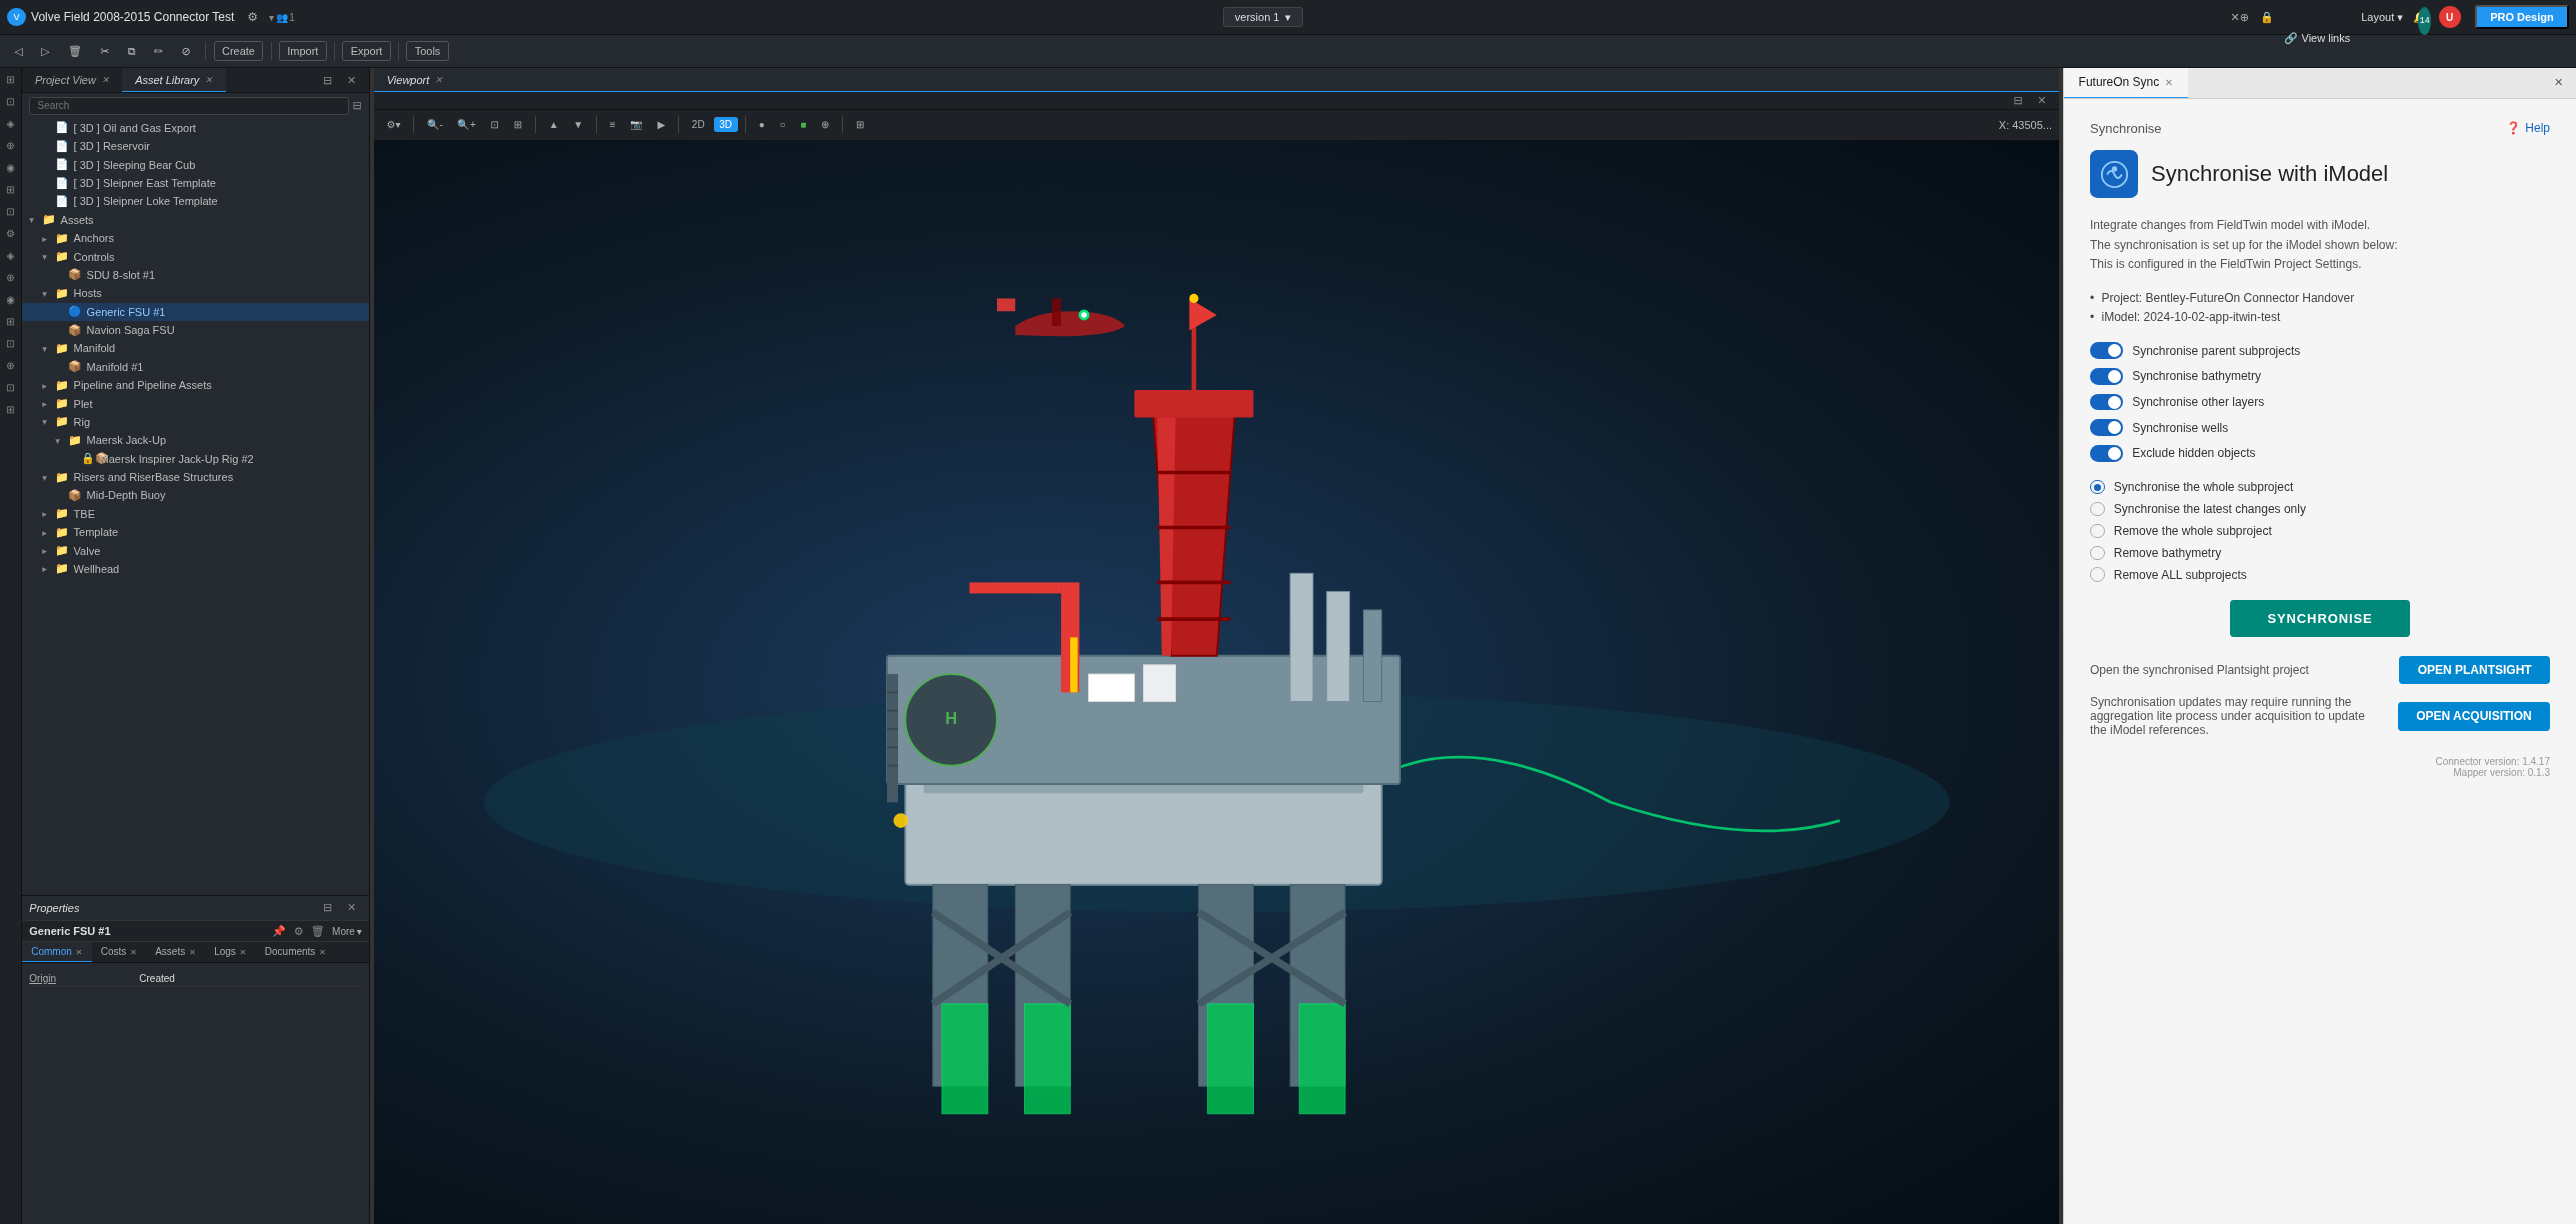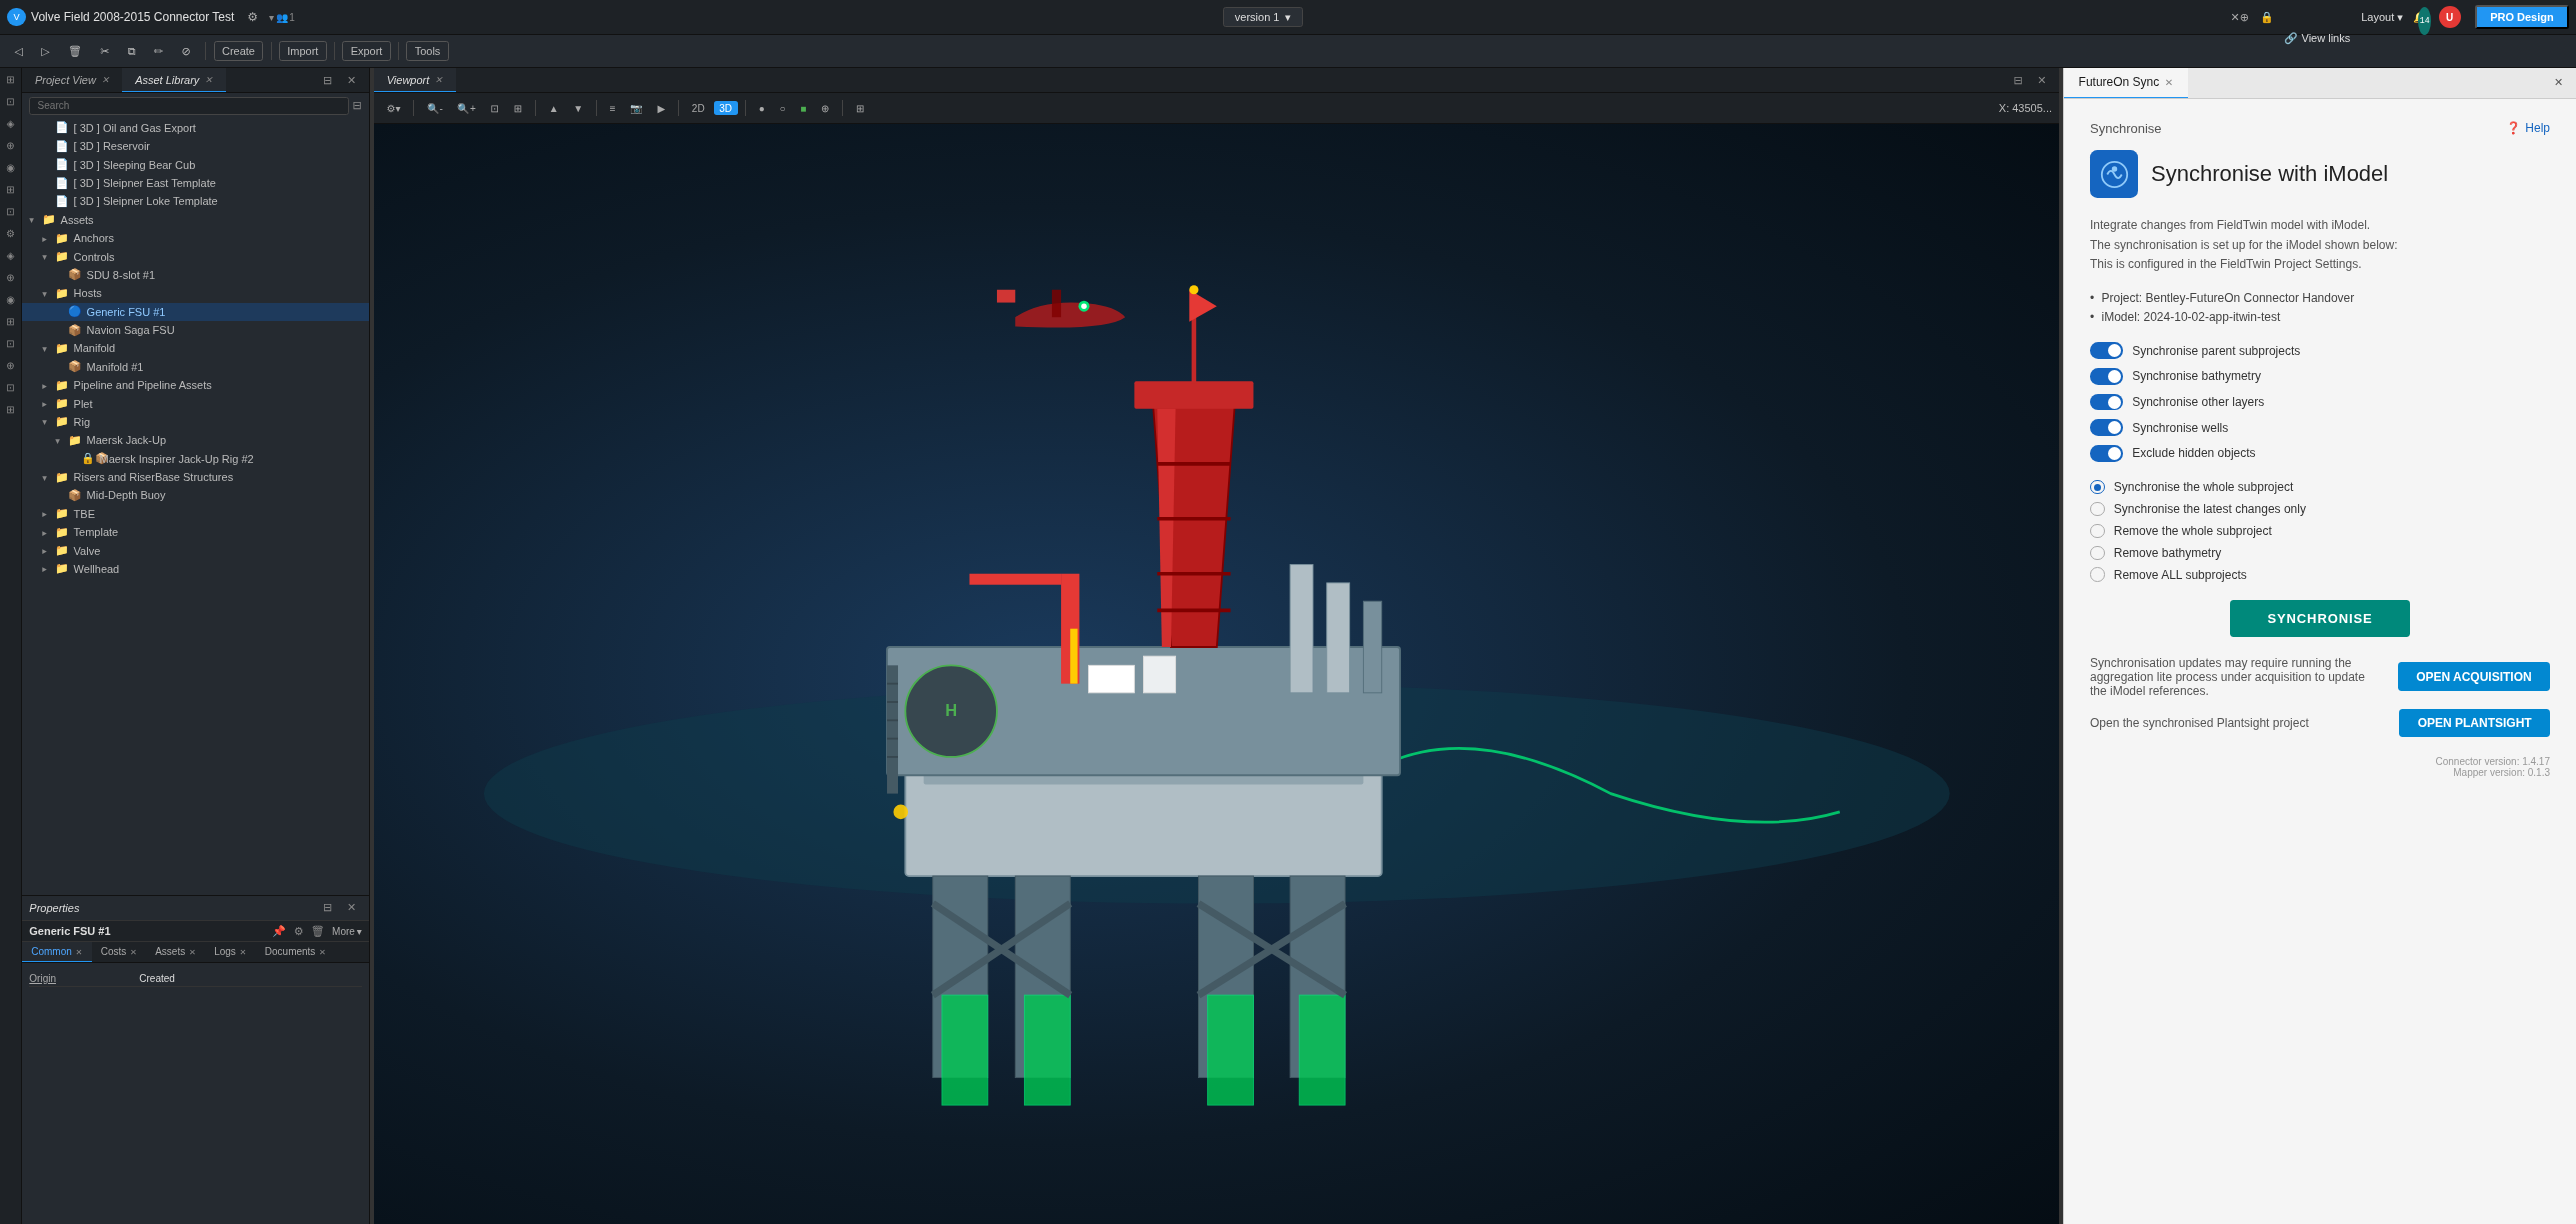--- a/index.html
+++ b/index.html
@@ -59,21 +59,21 @@
     .prop-tab { padding: 3.7px 9.2px; font-size: 10px; color: #aaa; cursor: pointer; border-bottom: 1.8px solid transparent; display: flex; align-items: center; gap: 3.7px; white-space: nowrap; }
     .prop-tab.active { color: #4da6ff; border-bottom-color: #2196f3; background: #252a30; }
     .prop-tab-close { font-size: 8.2px; color: #888; cursor: pointer; }
     .prop-content { flex: 1; overflow-y: auto; padding: 7.3px; }
     .prop-row { display: flex; align-items: center; padding: 2.7px 0; border-bottom: 0.9px solid #333; }
     .prop-key { width: 110px; color: #aaa; font-size: 10px; flex-shrink: 0; text-decoration: underline; }
     .prop-value { flex: 1; color: #ddd; font-size: 10px; }
 
     
     .viewport-area { flex: 1; display: flex; flex-direction: column; background: #1a2530; position: relative; }
-    .viewport-tabs { display: flex; background: #1e2226; border-bottom: 0.9px solid #111; }
+    .viewport-tabs { display: flex; background: #1e2226; border-bottom: 0.9px solid #111; flex-direction: column; }
     .viewport-toolbar { display: flex; align-items: center; background: #1e2226; border-bottom: 0.9px solid #111; padding: 0 7.3px; height: 31px; gap: 3.7px; }
     .vt-btn { background: none; border: none; color: #aaa; cursor: pointer; padding: 1.8px 5.5px; border-radius: 2.7px; font-size: 10px; display: flex; align-items: center; gap: 1.8px; }
     .vt-btn.active { background: #2196f3; color: white; border-radius: 2.7px; }
     .vt-sep { width: 0.9px; height: 16.5px; background: #444; margin: 0 3.7px; }
     .viewport-canvas { flex: 1; position: relative; overflow: hidden; }
     .viewport-3d { width: 100%; height: 100%; background: radial-gradient(ellipse at 40% 50%, #1a3a5c 0%, #0d1a26 60%, #050d14 100%); }
 
     
     .right-panel { width: 513px; background: #f5f5f5; border-left: 0.9px solid #ccc; display: flex; flex-direction: column; color: #333; }
     .rp-tabs { display: flex; background: #e8e8e8; border-bottom: 0.9px solid #ccc; }
@@ -739,27 +739,27 @@
     <div class="radio-circle "></div>
     <span>Remove ALL subprojects</span>
   </div>
         </div>
 
       <div style="text-align:center; margin:18.3px 0;">
         <button class="sync-btn">SYNCHRONISE</button>
       </div>
 
       <div class="rp-footer-row">
+        <span class="rp-footer-text">Open the synchronised Plantsight project</span>
+        <button class="action-btn" style="margin-left:14.6px;">OPEN PLANTSIGHT</button>
+      </div>
+
+      <div class="rp-footer-row">
         <span class="rp-footer-text">Synchronisation updates may require running the aggregation lite process under acquisition to update the iModel references.</span>
         <button class="action-btn" style="margin-left:14.6px; background:#0288d1;">OPEN ACQUISITION</button>
-      </div>
-
-      <div class="rp-footer-row">
-        <span class="rp-footer-text">Open the synchronised Plantsight project</span>
-        <button class="action-btn" style="margin-left:14.6px;">OPEN PLANTSIGHT</button>
       </div>
 
       <div class="rp-version">
         <div>Connector version: 1.4.17</div>
         <div>Mapper version: 0.1.3</div>
       </div>
 
     </div>
   </div>
 

